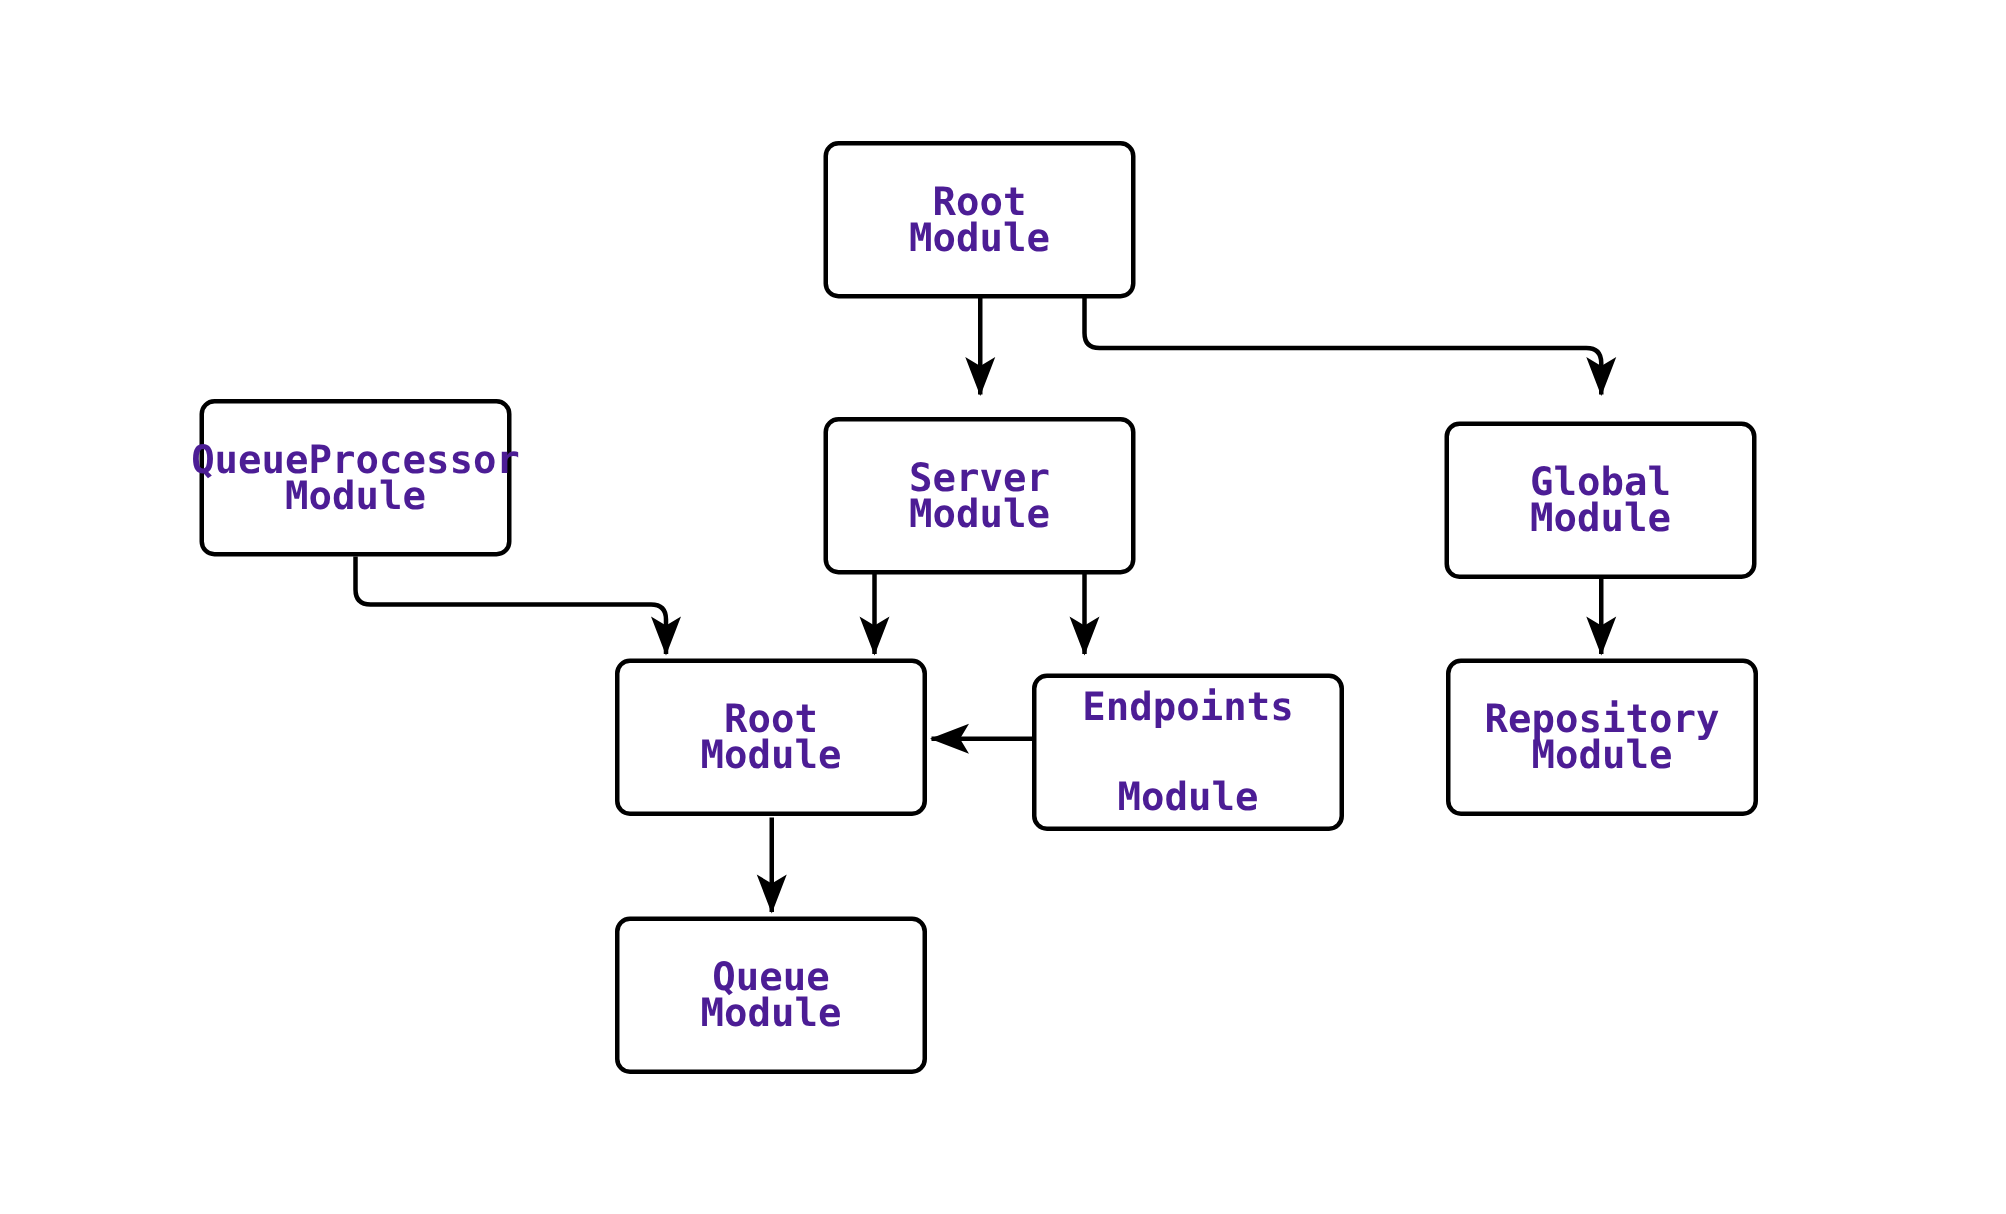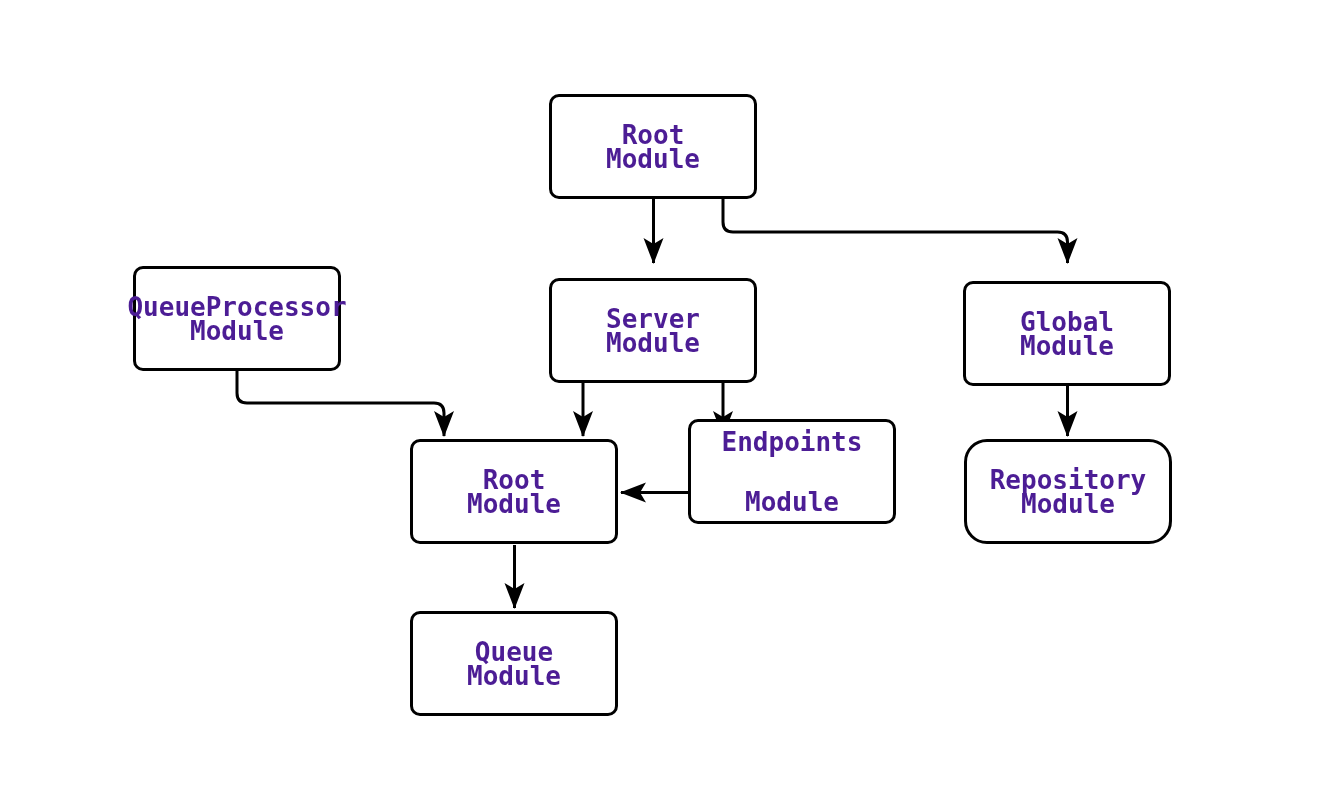--- a/index.html
+++ b/index.html
@@ -42,22 +42,22 @@
     line-height: 24px;
     color: #4c1d95;
     white-space: nowrap;
   }
   
   #node-root         { left: 549px; top:  94px; }
   #node-queueprocessor { left: 133px; top: 266px; }
   #node-server       { left: 549px; top: 266px; margin-top: 12px; }
   #node-global       { left: 963px; top: 266px; margin-top: 15px; }
   #node-core         { left: 410px; top: 439px; }
-  #node-endpoints    { left: 688px; top: 419px; gap: 36px; }
-  #node-repository   { left: 964px; top: 439px; border-radius: 23px; }
+  #node-endpoints    { left: 688px; top: 449px; gap: 36px; }
+  #node-repository   { left: 964px; top: 439px; }
   #node-queue        { left: 410px; top: 611px; align-items: center; }
 </style>
 </head>
 <body>
 
 <div id="canvas">
 
   <svg id="edges" width="1337" height="809" viewBox="0 0 1337 809">
     <defs>
       <marker id="arrow" markerUnits="userSpaceOnUse" markerWidth="28" markerHeight="22" viewBox="0 0 28 22" refX="26" refY="11" orient="auto">

